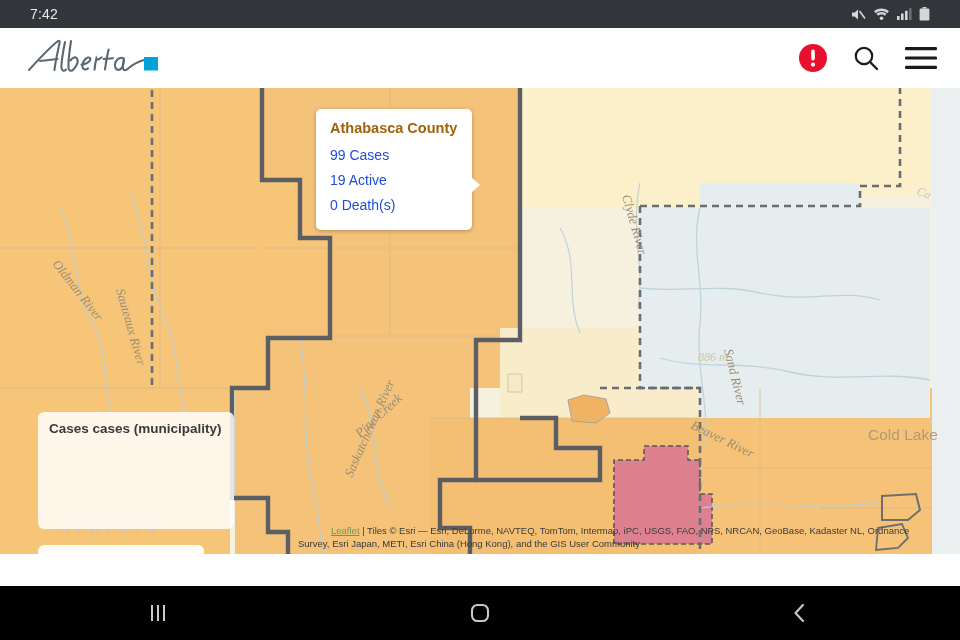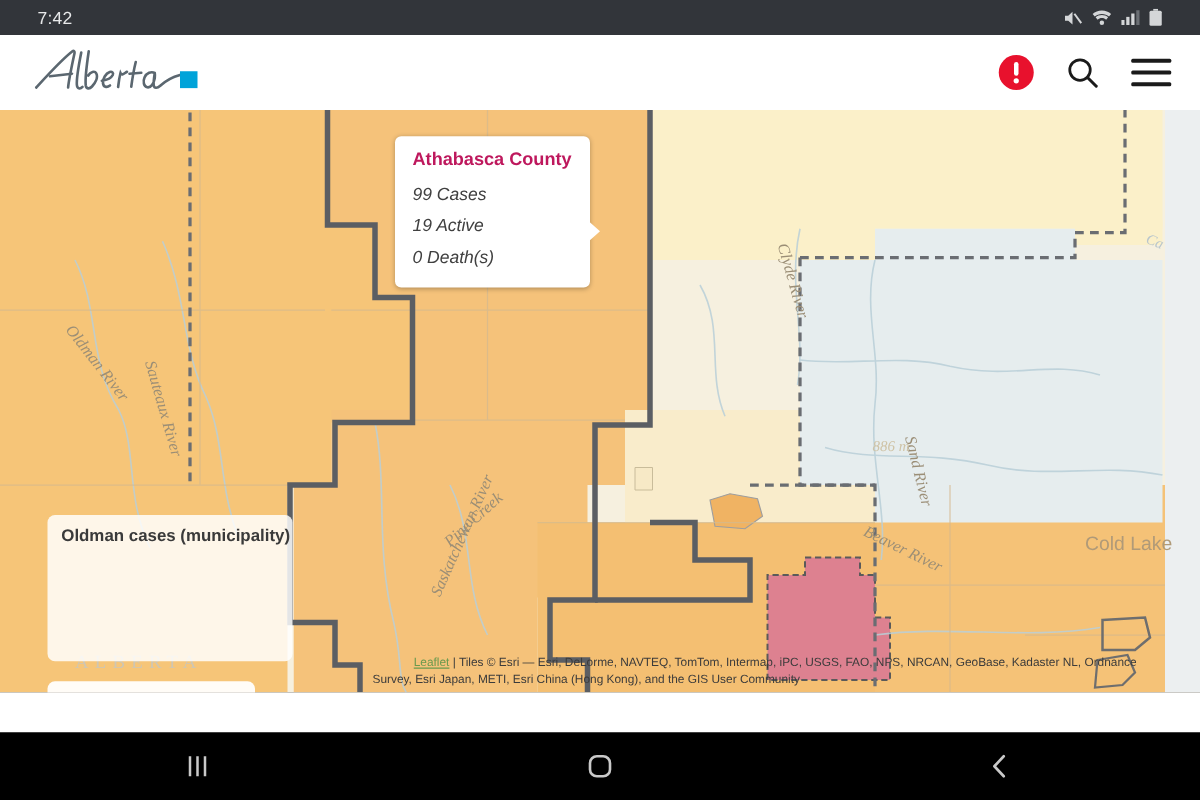--- a/index.html
+++ b/index.html
@@ -81,22 +81,22 @@
   .tooltip {
     position: absolute; left: 316px; top: 21px; width: 156px;
     background: #fff; border-radius: 5px; padding: 11px 14px 12px 14px;
     box-shadow: 0 1px 4px rgba(0,0,0,.28);
   }
   .tooltip::after {
     content: ""; position: absolute; right: -8px; top: 68px;
     border-top: 8px solid transparent; border-bottom: 8px solid transparent;
     border-left: 9px solid #fff;
   }
-  .tt-title { font-size: 14.5px; font-weight: bold; color: #be185d; margin-bottom: 7px; }
-  .tt-line { font-size: 14px; color: #404040; line-height: 25px; font-style: italic; }
+  .tt-title { font-size: 14.5px; font-weight: bold; color: #a16207; margin-bottom: 7px; }
+  .tt-line { font-size: 14px; color: #1d4ed8; line-height: 25px; }
 
   
   .blankstrip {
     position: absolute; top: 554px; left: 0; width: 960px; height: 32px; background: #fff;
   }
   .navbar {
     position: absolute; bottom: 0; left: 0; width: 960px; height: 54px;
     background: #000; display: flex; align-items: center; justify-content: space-around;
   }
   .nav-btn { width: 120px; display: flex; align-items: center; justify-content: center; cursor: pointer; }
@@ -263,21 +263,21 @@
     </svg>
 
     <div class="tooltip">
       <div class="tt-title">Athabasca County</div>
       <div class="tt-line">99 Cases</div>
       <div class="tt-line">19 Active</div>
       <div class="tt-line">0 Death(s)</div>
     </div>
 
     <div class="legend">
-      <div class="legend-title">Oldman cases (municipality)</div>
+      <div class="legend-title">Cases cases (municipality)</div>
     </div>
 
     <div class="radios">
       
       
     </div>
 
     <div class="attrib">
       <span class="leaf"><u>Leaflet</u></span><span> | Tiles © Esri — Esri, DeLorme, NAVTEQ, TomTom, Intermap, iPC, USGS, FAO, NPS, NRCAN, GeoBase, Kadaster NL, Ordnance Survey, Esri Japan, METI, Esri China (Hong Kong), and the GIS User Community</span>
     </div>

